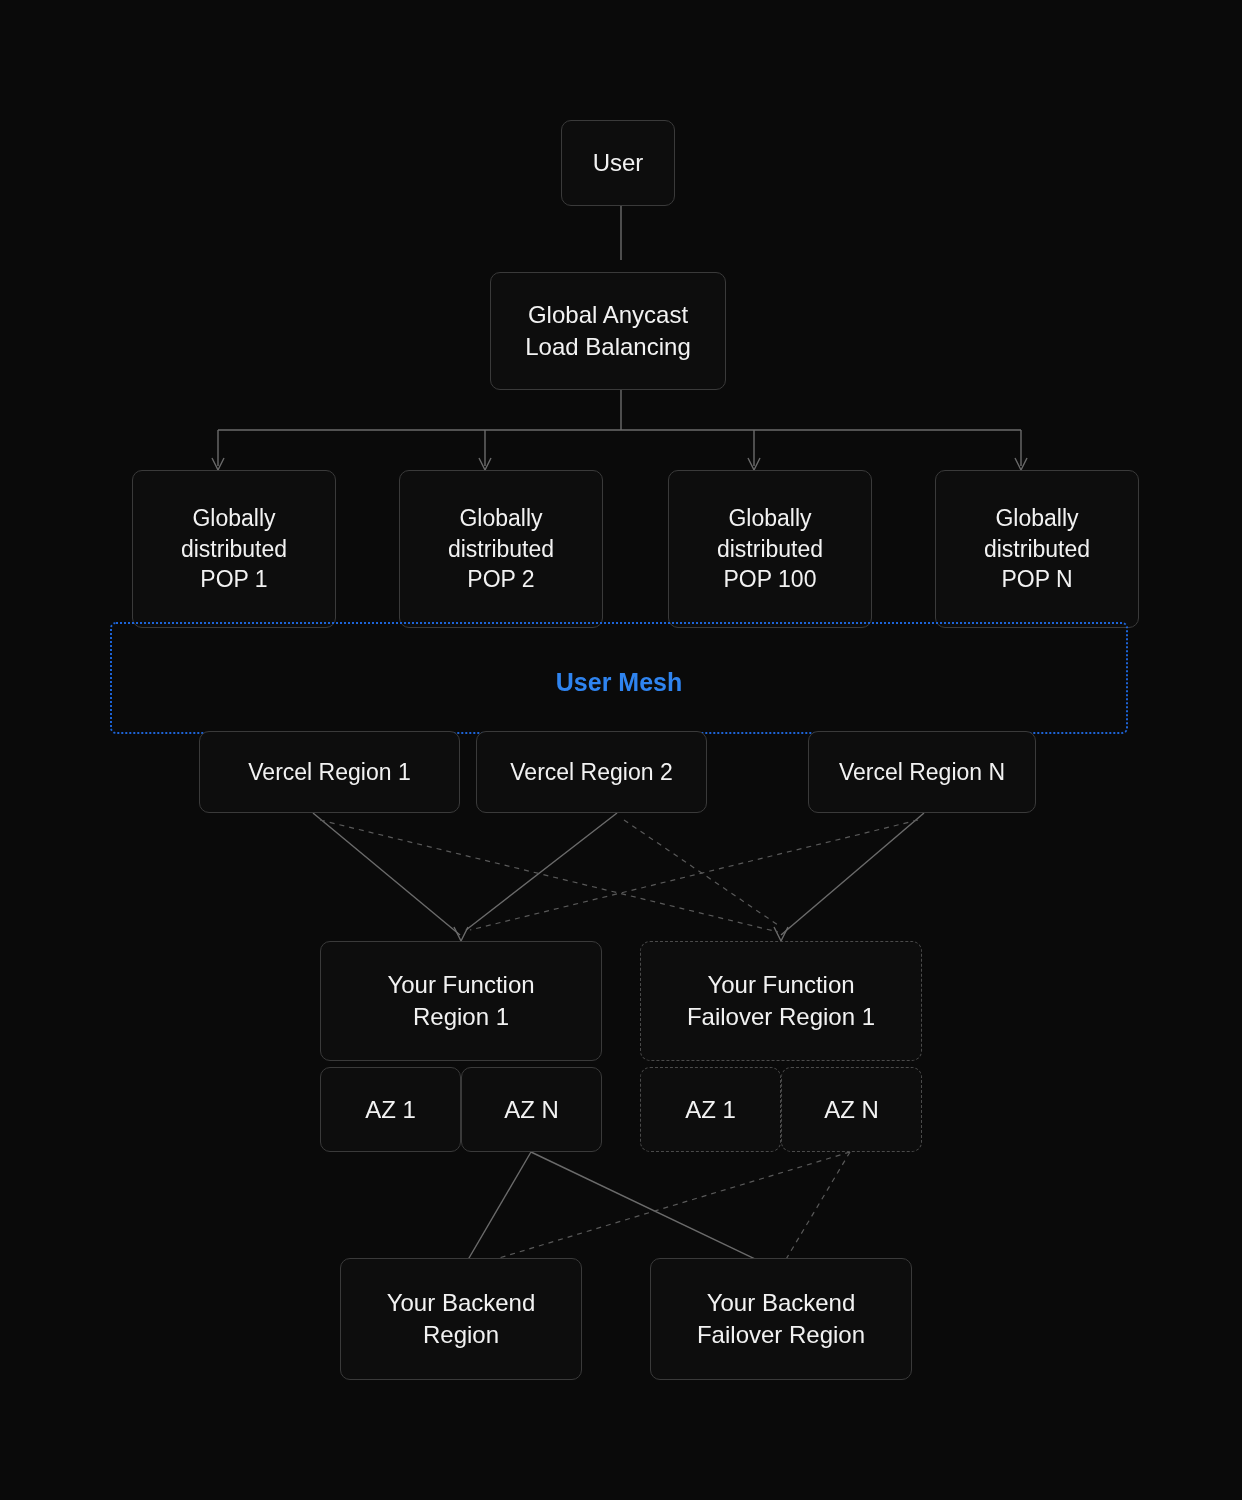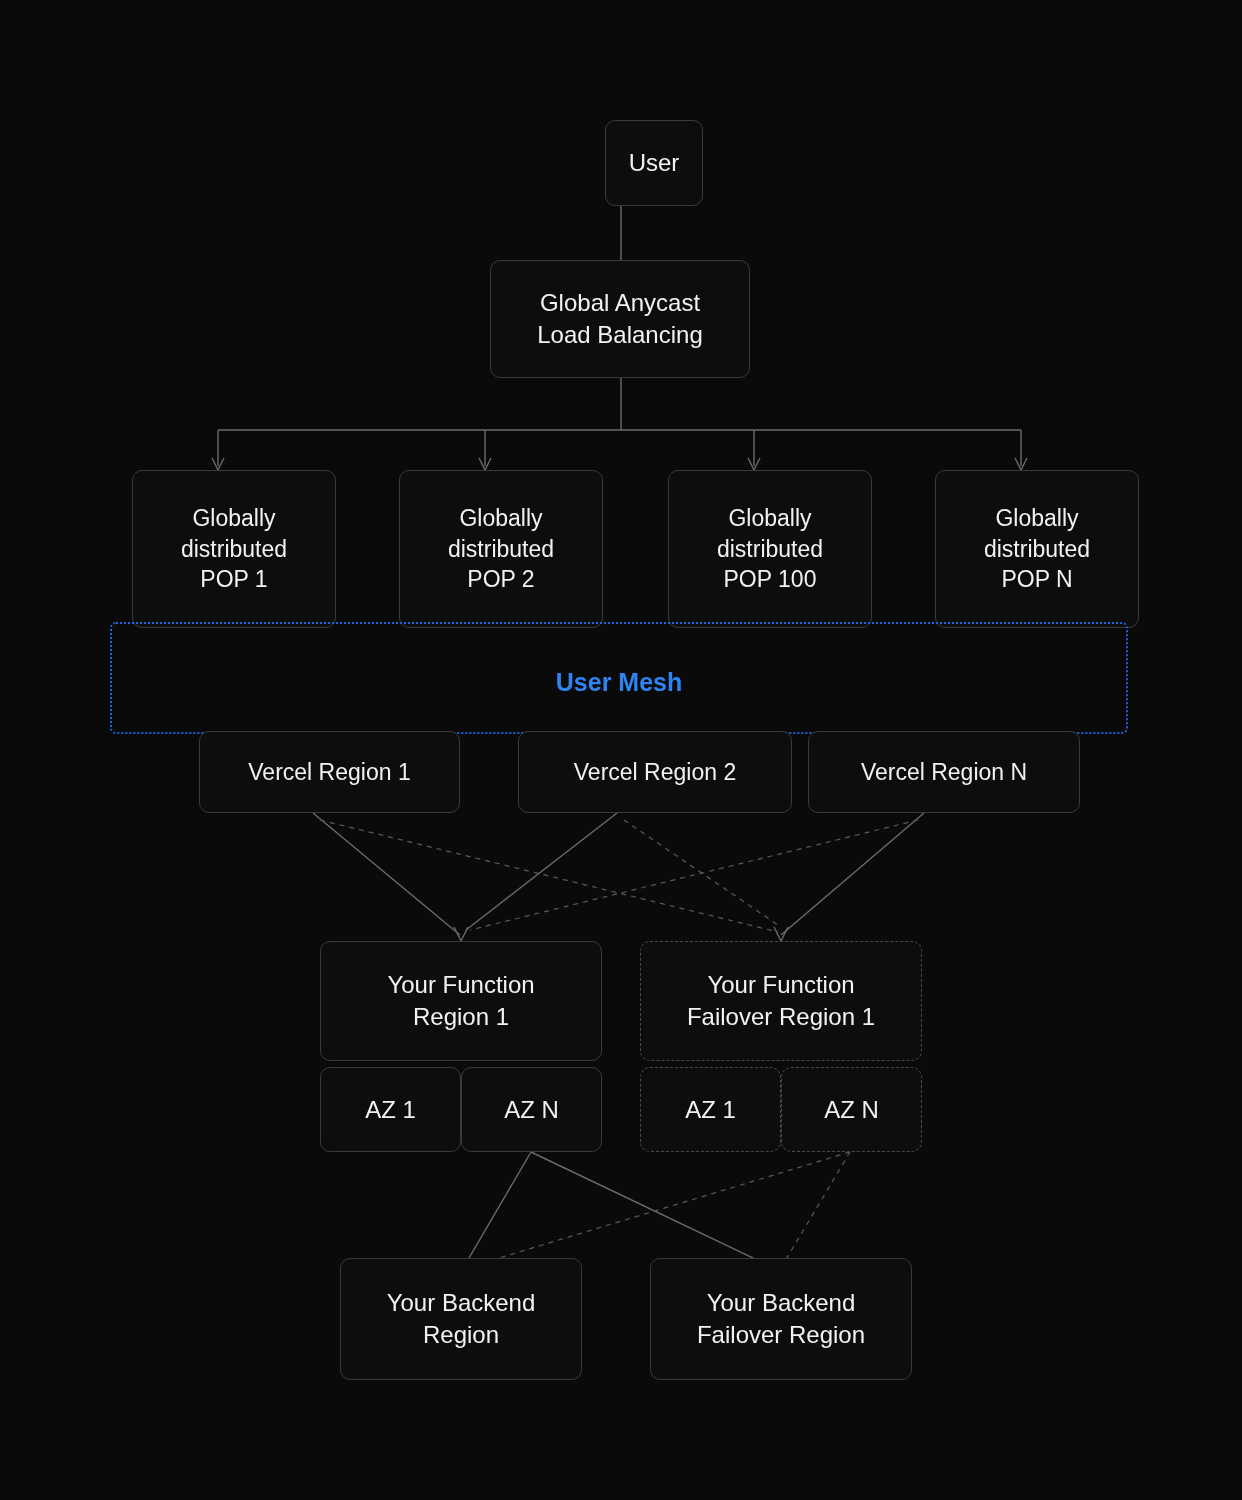--- a/index.html
+++ b/index.html
@@ -98,45 +98,45 @@
 
     <path class="ln" d="M531,1152 L462,1270"></path>
     <path class="ln" d="M531,1152 L778,1270"></path>
     <path class="ln" d="M455,1262 L462,1276 L469,1262"></path>
     <path class="ln" d="M771,1262 L778,1276 L785,1262"></path>
 
     <path class="ln-d" d="M850,1152 L466,1268"></path>
     <path class="ln-d" d="M850,1152 L782,1266"></path>
   </svg>
 
-  <div class="node lbl-lg" style="left:561px; top:120px; width:98px; height:86px;margin-left:44px;">User</div>
+  <div class="node lbl-lg" style="left:561px; top:120px; width:114px; height:86px;">User</div>
 
-  <div class="node lbl-lg" style="left:490px; top:260px; width:260px; height:118px;">Global Anycast
+  <div class="node lbl-lg" style="left:490px; top:272px; width:236px; height:118px;">Global Anycast
 Load Balancing</div>
 
   <div class="node lbl-md" style="left:116px; top:470px; width:204px; height:158px;">Globally
 distributed
 POP 1</div>
   <div class="node lbl-md" style="left:383px; top:470px; width:204px; height:158px;">Globally
 distributed
 POP 2</div>
   <div class="node lbl-md" style="left:652px; top:470px; width:204px; height:158px;">Globally
 distributed
 POP 100</div>
   <div class="node lbl-md" style="left:919px; top:470px; width:204px; height:158px;">Globally
 distributed
 POP N</div>
 
   <div id="mesh-box" style="left:110px; top:622px; width:1018px; height:112px;">
     <div id="mesh-label" style="top:44px;">User Mesh</div>
   </div>
 
   <div class="node lbl-md" style="left:183px; top:731px; width:261px; height:82px;">Vercel Region 1</div>
-  <div class="node lbl-md" style="left:502px; top:731px; width:274px; height:82px;">Vercel Region 2</div>
-  <div class="node lbl-md" style="left:792px; top:731px; width:272px; height:82px;">Vercel Region N</div>
+  <div class="node lbl-md" style="left:460px; top:731px; width:231px; height:82px;">Vercel Region 2</div>
+  <div class="node lbl-md" style="left:792px; top:731px; width:228px; height:82px;">Vercel Region N</div>
 
   <div class="node lbl-lg" style="left:320px; top:941px; width:282px; height:120px;">Your Function
 Region 1</div>
   <div class="node dashed lbl-lg" style="left:640px; top:941px; width:282px; height:120px;">Your Function
 Failover Region 1</div>
 
   <div class="node lbl-lg" style="left:320px; top:1067px; width:141px; height:85px;">AZ 1</div>
   <div class="node lbl-lg" style="left:461px; top:1067px; width:141px; height:85px;">AZ N</div>
   <div class="node dashed lbl-lg" style="left:640px; top:1067px; width:141px; height:85px;">AZ 1</div>
   <div class="node dashed lbl-lg" style="left:781px; top:1067px; width:141px; height:85px;">AZ N</div>

